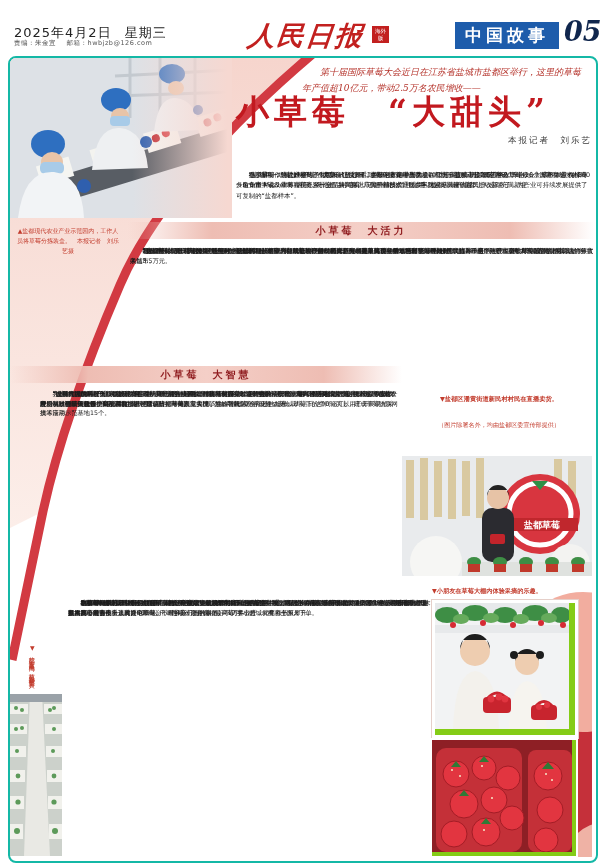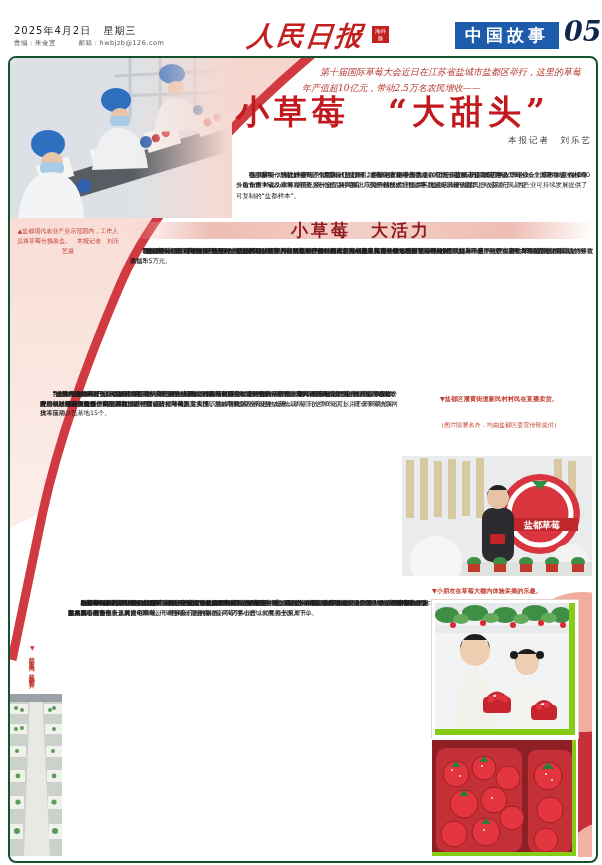--- a/index.html
+++ b/index.html
@@ -1,47 +1,47 @@
 <!DOCTYPE html>
 <html><head>
 <meta charset="utf-8">
 <style>
   html,body{margin:0;padding:0;background:#fff;}
   #page{position:relative;width:602px;height:865px;background:#fff;overflow:hidden;
         font-family:"DejaVu Sans","Liberation Sans",sans-serif;color:#1a1a1a;}
   
   #hdr{position:absolute;left:0;top:0;width:602px;height:56px;}
-  .date1{position:absolute;left:14px;top:24px;font-size:10px;color:#222;letter-spacing:1px;}
+  .date1{position:absolute;left:14px;top:24px;font-size:13px;color:#222;letter-spacing:1px;}
   .date2{position:absolute;left:14px;top:39px;font-size:6.5px;color:#555;letter-spacing:.5px;}
   .masthead{position:absolute;left:248px;top:18px;font-family:"DejaVu Serif","Liberation Serif",serif;
             font-weight:bold;font-style:italic;font-size:27px;color:#c2201f;letter-spacing:2px;transform:skewX(-6deg);}
   .seal{position:absolute;left:372px;top:26px;width:15px;background:#c2201f;color:#fff;
         font-size:5.5px;line-height:6.5px;text-align:center;padding:2px 1px;font-style:normal;}
   .badge{position:absolute;left:455px;top:22px;width:104px;height:27px;background:#1d5cab;color:#fff;
          font-weight:bold;font-size:17px;letter-spacing:4px;text-align:center;line-height:27px;}
   .pageno{position:absolute;left:564px;top:16px;font-family:"DejaVu Serif","Liberation Serif",serif;
           font-weight:bold;font-style:italic;font-size:27px;color:#10264d;}
   
-  #frame{position:absolute;left:8px;top:56px;width:586px;height:803px;border:2px solid #14532d;
+  #frame{position:absolute;left:8px;top:56px;width:586px;height:803px;border:2px solid #14b8a6;
          border-radius:8px;background:#fff;overflow:hidden;}
   #frame *{position:absolute;}
   #deco{left:0;top:0;}
   
   .photo-top{left:0;top:0;width:222px;height:160px;overflow:hidden;}
   .photo-fade{left:0;top:0;width:222px;height:160px;background:linear-gradient(90deg,rgba(247,217,210,0) 55%,#f6d8d1 98%);}
   .kicker{left:292px;top:7px;width:284px;font-family:"DejaVu Serif","Liberation Serif",serif;
           font-style:italic;font-size:9px;line-height:1.75;color:#b5342c;text-indent:2em;}
   .title{left:226px;top:32px;width:356px;font-family:"DejaVu Serif","Liberation Serif",serif;
          font-weight:bold;font-size:33px;color:#c2191f;letter-spacing:5px;}
   .byline{left:226px;top:77px;width:356px;text-align:right;font-size:8.5px;color:#3a3a3a;letter-spacing:2px;}
   .lead{left:226px;top:92px;width:356px;height:86px;column-count:2;column-gap:13px;
         font-size:6.4px;line-height:1.62;color:#141414;overflow:hidden;margin-top:20px;}
   .lead p,.cols p{text-indent:2em;margin:0;}
   
-  .band{height:17px;line-height:17px;text-align:center;font-weight:bold;font-size:17px;
+  .band{height:17px;line-height:17px;text-align:center;font-weight:bold;font-size:10px;
         color:#8f1b1e;letter-spacing:3px;}
   .band1{left:118px;top:164px;width:466px;
          background:linear-gradient(90deg,rgba(243,205,197,0),#eebdb3 18%,#f4cfc7 50%,#eebdb3 82%,rgba(243,205,197,0));}
   .band2{left:0;top:308px;width:392px;
          background:linear-gradient(90deg,rgba(243,205,197,0),#eebdb3 20%,#f4cfc7 50%,#eebdb3 80%,rgba(243,205,197,0));}
   .band3{left:0;top:517px;width:548px;
          background:linear-gradient(90deg,rgba(243,205,197,0),#eebdb3 20%,#f4cfc7 50%,#eebdb3 80%,rgba(243,205,197,0));}
   
   .cols{column-gap:8px;font-size:6.25px;line-height:1.55;color:#1c1c1c;overflow:hidden;}
   .sec1{left:120px;top:188px;width:464px;height:114px;column-count:4;}
@@ -67,21 +67,21 @@
 
 <div id="page">
 
   <div id="hdr">
     <div class="date1">
       <span>2025年4月2日</span>
       <span style="margin-left:8px">星期三</span>
     </div>
     <div class="date2">
       <span>责编：朱金宜</span>
-      <span style="margin-left:20px">邮箱：hwbjzb@126.com</span>
+      <span style="margin-left:8px">邮箱：hwbjzb@126.com</span>
     </div>
     <div class="masthead">人民日报</div>
     <div class="seal">海外版</div>
     <div class="badge">中国故事</div>
     <div class="pageno">05</div>
   </div>
 
   <div id="frame">
 
     <svg id="deco" width="582" height="799" viewBox="0 0 582 799">
@@ -160,20 +160,21 @@
       <p>初春时节，漫步于盐都区潘黄街道新民村，放眼望去，草莓大棚鳞次栉比，棚内红果飘香，村道田园错落有致。</p>
       <p>“走，带你们看草莓去！”行至村中的盐都现代农业产业示范园，新民村党总支书记董兆付热情地当起了向导：1号大棚种的是“宁玉”，2号大棚是“红颜”……</p>
       <p>阳光透过薄膜，大棚里暖意融融。翠绿的秧苗间，一颗颗草莓红得鲜亮，空气中满是清甜果香。“我们的草莓自然成熟、口感好，根本不愁卖。”董兆付笑着说。</p>
       <p>“谁能想到，十几年前这里还是个经济薄弱村。”董兆付回忆，彼时村民大多外出务工，留守的靠种稻麦，收入有限，“再不想个法子，恐怕村里的青壮年都要走光了。”</p>
       <p>2007年，新民村迎来“转机”。在帮扶干部推动下，村里流转土地试种草莓，从最初十几亩的“试验田”，一步步扩展到上千亩的连片大棚，草莓成了名副其实的“致富果”。</p>
       <p>“我们村村民常说，如果当年不把土地集中起来搞草莓，就没有今天的好日子。”董兆付说，如今全村草莓种植面积超1200亩，年产值突破6000万元，村民人均年收入达3.5万元。</p>
       <p>尝到甜头的不只新民村。近年来，盐都区把草莓作为富民主导产业，建成万亩设施草莓产业带，培育“宁玉”“粉玉”“盐莓一号”等优质品种，产品远销北京、上海等大中城市。</p>
       <p>“盐都草莓”先后获评国家地理标志证明商标、全国名特优新农产品，品牌越擦越亮，果农的“钱袋子”也越来越鼓。</p>
     </div>
 
+    <div class="band band2">小草莓　大智慧</div>
     <div class="cols sec2">
       <p>“没有持续的科技创新，就没有盐都草莓产业的今天。”作为草莓产业发展壮大的亲历者，董兆付感受颇深。历经20多年发展，从过去靠天吃饭，到现在靠技术说话，盐都草莓产业实现了质的飞跃。</p>
       <p>“这动作可快着呢！”说着，他弯下腰，手上力道轻重拿捏得恰到好处，不一会儿，一把脱毒种苗便分拣完毕。凭着这股钻劲，村里与科研院所合作，育成了“盐莓一号”。</p>
       <p>“去年气温忽高忽低，在大棚育苗时，其他品种或多或少都受到些影响，但‘盐莓一号’的表现却整齐划一。”董兆付说，“盐莓一号”的栽培管理也相对容易，能在多种空间条件下种植。</p>
       <p>“以前在大棚忙一天，腰酸背痛不说，身上脚上沾的都是泥。现在高架大棚种植环境干净得多，站着就能把活儿给干了。”老农户们说，种植架悬挂空中，高度可以任意调节，方便人工养护，“如果种植架全部悬挂起来，草莓下的空间还可以用于开展观光采摘等活动。”</p>
       <p>在盐都现代农业产业示范园，创新种植场景随处可见：物联网设备实时监测棚内温度和土壤EC值（电导率值），小蜜蜂安心授粉，水肥一体化系统精准调控水肥，绿色防控与天敌昆虫“联动”，替代90%的化学农药……</p>
       <p>“一旦大棚内的各类数值超标，在手机上就能直接调控。”董兆付说，较之传统种植模式，引入物联网、大数据技术实现精准管理后，一个工人能管护5亩草莓。</p>
       <p>为推动盐都草莓产业高质量发展，近年来，区、镇两级财政每年设立2000万元专项资金，并引导乡贤能人返乡创业，实施农业、科技创新等项目。截至目前，全区建成日光草莓温室大棚、连栋智能温室等设施，设施栽培占比达90%以上，建成草莓物联网技术应用示范基地15个。</p>
     </div>
 

